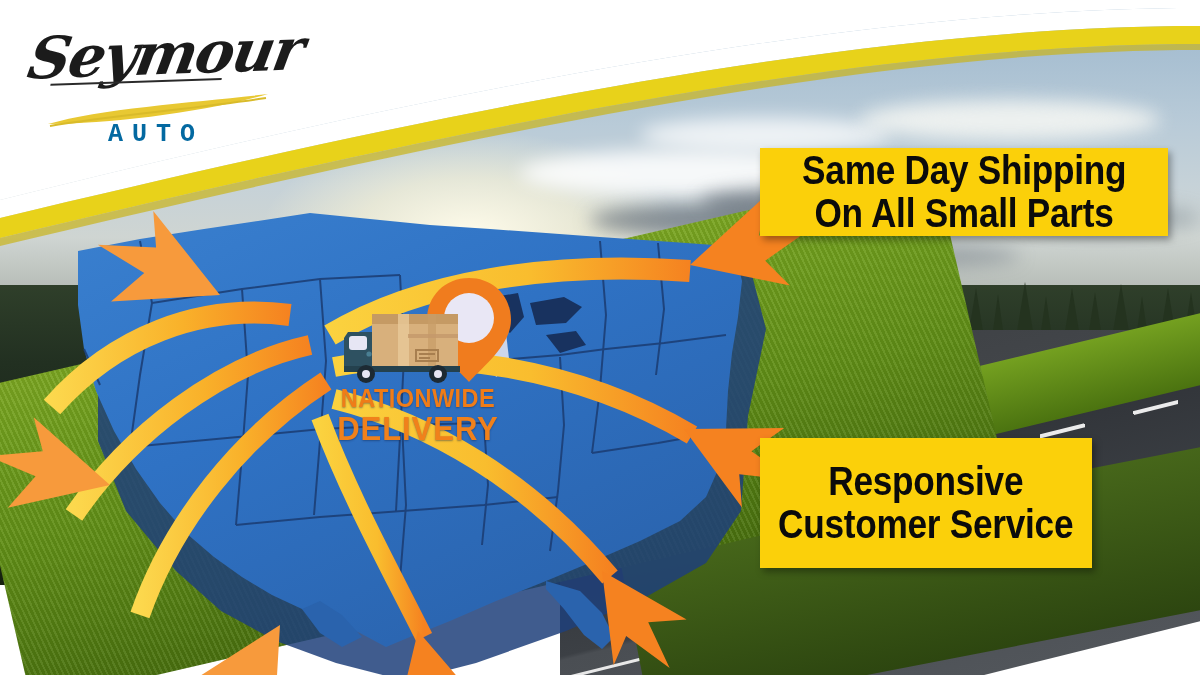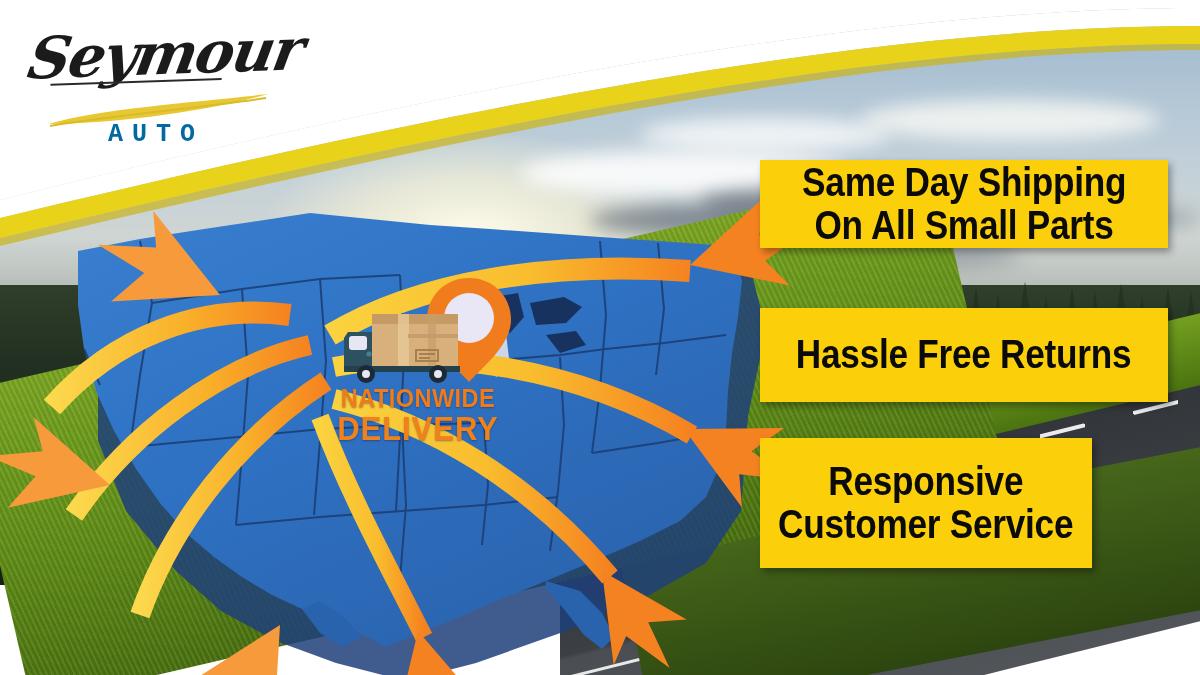--- a/index.html
+++ b/index.html
@@ -156,21 +156,21 @@
     color:#0b0b0b;
     font-family:"Liberation Sans", sans-serif;
     font-weight:700;
     font-size:40px;
     line-height:1.08;
     letter-spacing:-.3px;
     transform:scaleX(.88);
     white-space:nowrap;
     text-align:center;
   }
-  #banner-1{left:760px;top:160px;width:408px;height:88px;}
+  #banner-1{left:760px;top:148px;width:408px;height:88px;}
   #banner-2{left:760px;top:308px;width:408px;height:94px;}
   #banner-3{left:760px;top:438px;width:332px;height:130px;}
 </style>
 </head>
 <body>
 
 <div id="stage">
 
   <div class="photo">
     <div class="sky"></div>
@@ -393,22 +393,19 @@
       <path d="M8 36 C64 26 160 18 224 8" stroke="#d9bb2a" stroke-width="2" fill="none"></path>
     </svg>
     <div class="logo-auto">AUTO</div>
   </div>
 
   <div class="banner" id="banner-1">
     <div class="line">Same Day Shipping</div>
     <div class="line">On All Small Parts</div>
   </div>
 
-  <div class="banner" id="banner-2">
-    <div class="line">Hassle Free Returns</div>
-  </div>
 
   <div class="banner" id="banner-3">
     <div class="line">Responsive</div>
     <div class="line">Customer Service</div>
   </div>
 
 </div>
 
 </body></html>

